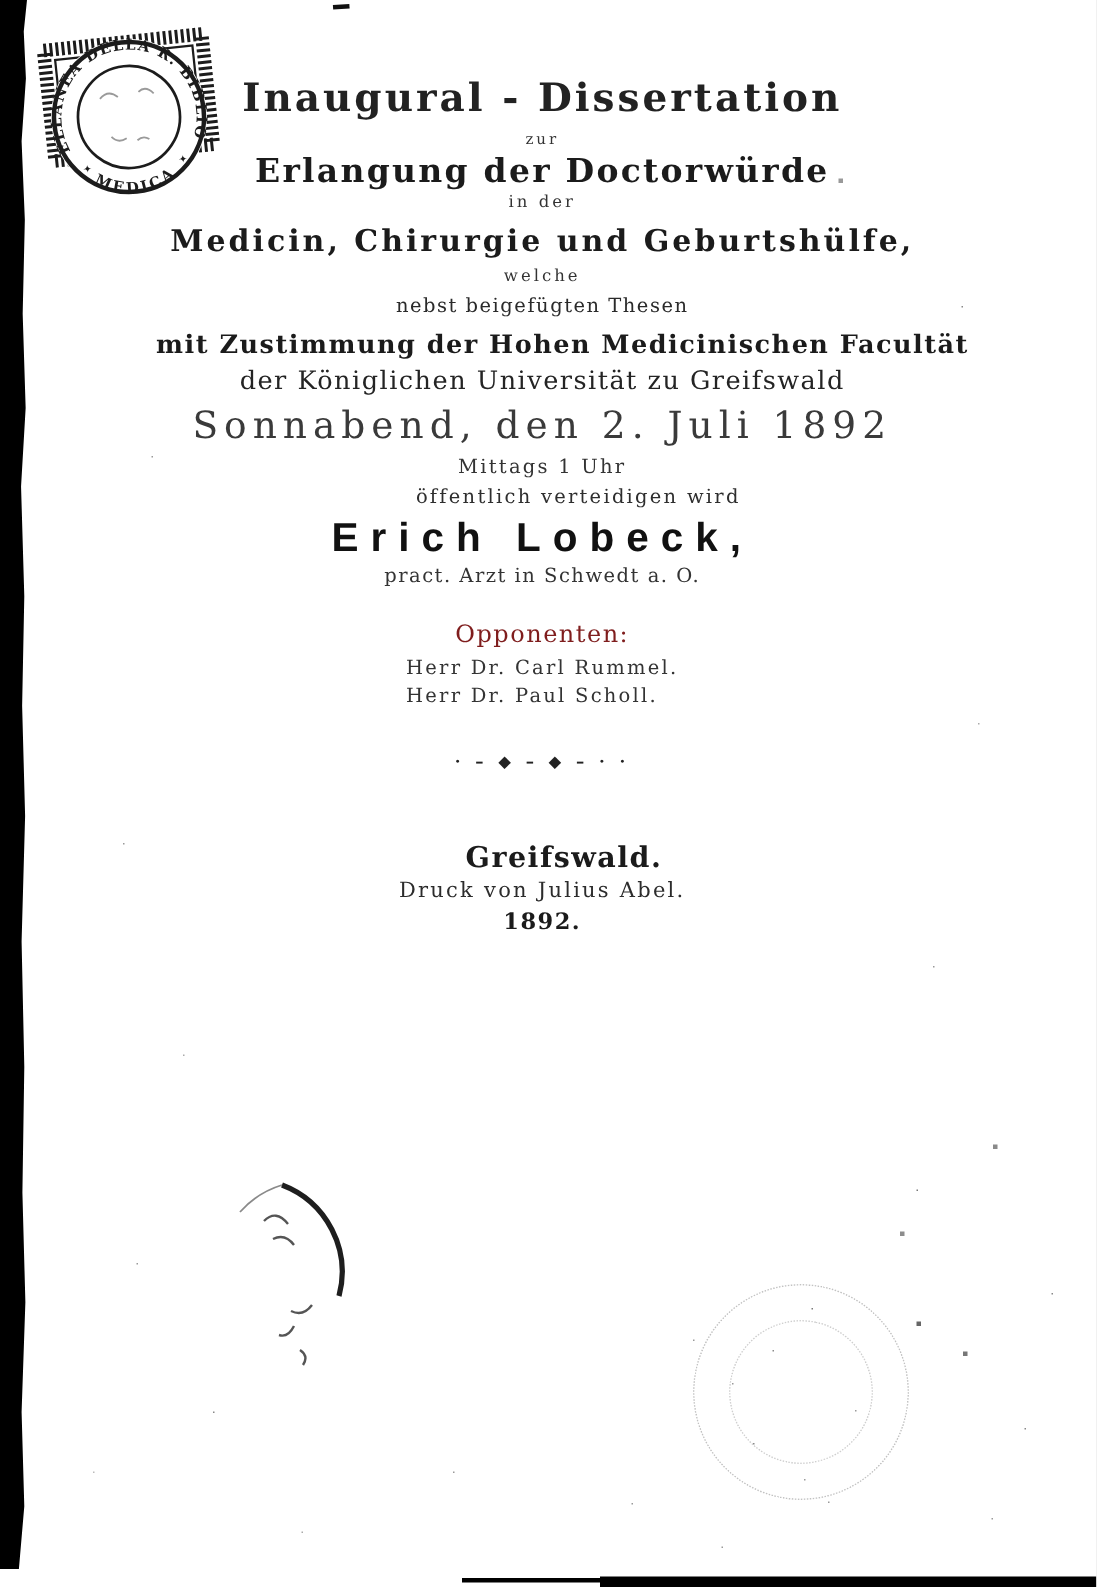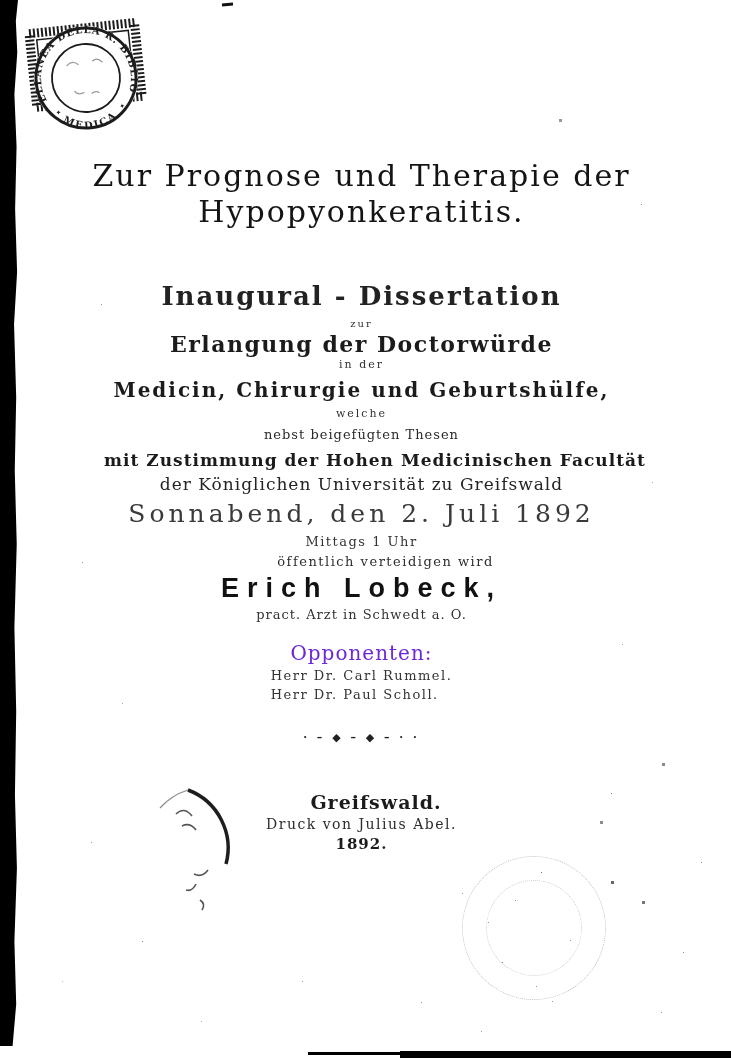--- a/index.html
+++ b/index.html
@@ -58,21 +58,21 @@
   .t-thesen{margin-top:6px;font-size:13px;line-height:16px;letter-spacing:1px;color:#2a2a2a;}
   .t-zustimmung{margin-top:6px;font-size:17px;line-height:22px;font-weight:700;letter-spacing:1px;padding-left:27px;}
   .t-university{margin-top:2px;font-size:17px;line-height:22px;letter-spacing:1px;color:#242424;}
   .t-am{margin-top:3px;font-size:10px;line-height:13px;letter-spacing:2px;color:#333;}
   .t-date{margin-top:3px;font-size:25px;line-height:32px;font-weight:500;letter-spacing:4px;color:#3a3a3a;}
   .t-time{margin-top:3px;font-size:13px;line-height:17px;letter-spacing:1.5px;color:#333;}
   .t-defend{margin-top:3px;font-size:13px;line-height:17px;letter-spacing:1.5px;color:#2e2e2e;padding-left:48px;}
   .t-name{margin-top:1px;font-size:27px;line-height:34px;font-weight:600;letter-spacing:8px;
           font-family:"Liberation Sans","DejaVu Sans",sans-serif;color:#111;}
   .t-pract{margin-top:2px;font-size:13px;line-height:16px;letter-spacing:1px;color:#333;}
-  .t-opp-head{margin-top:20px;font-size:20px;line-height:20px;letter-spacing:1px;color:#6d28d9;}
+  .t-opp-head{margin-top:20px;font-size:16px;line-height:20px;letter-spacing:1px;color:#7f1d1d;}
   .opp-list{display:inline-block;text-align:left;margin-top:3px;}
   .t-opp{font-size:13px;line-height:19px;letter-spacing:1.5px;color:#333;}
   .t-ornament{margin-top:28px;font-size:11px;line-height:12px;letter-spacing:3px;font-weight:700;color:#222;}
   .t-city{margin-top:47px;font-size:19px;line-height:23px;font-weight:700;letter-spacing:1px;margin-left:29px;}
   .t-printer{margin-top:2px;font-size:14px;line-height:17px;letter-spacing:1.5px;color:#2c2c2c;}
   .t-year{margin-top:2px;font-size:15px;line-height:18px;font-weight:700;letter-spacing:1px;}
 </style>
 </head>
 <body>
 
@@ -111,24 +111,20 @@
     <path d="M 48 12 A 62 62 0 0 1 86 86" fill="none" stroke="#1e1e1e" stroke-width="3.5"></path>
     <path d="M 20 30 A 62 62 0 0 1 48 12" fill="none" stroke="#8a8a8a" stroke-width="1.2"></path>
     <path d="M 36 36 q 8 -8 16 2 M 42 48 q 8 -4 14 4 M 68 92 q -6 8 -14 4 M 56 106 q -4 8 -10 6 M 60 122 q 6 4 2 10" fill="none" stroke="#555" stroke-width="1.6"></path>
   </svg>
 
   <div class="stamp-bottom-right">
     <div class="stamp-bottom-right-inner"></div>
   </div>
 
   <div class="content">
-    <div class="t-title">
-      <div>Zur Prognose und Therapie der</div>
-      <div>Hypopyonkeratitis.</div>
-    </div>
 
     <div class="t-heading">Inaugural - Dissertation</div>
     <div class="t-tiny">zur</div>
     <div class="t-erlangung">Erlangung der Doctorwürde</div>
     <div class="t-inder">in der</div>
     <div class="t-faculties">Medicin, Chirurgie und Geburtshülfe,</div>
     <div class="t-welche">welche</div>
     <div class="t-thesen">nebst beigefügten Thesen</div>
     <div class="t-zustimmung">mit Zustimmung der Hohen Medicinischen Facultät</div>
     <div class="t-university">der Königlichen Universität zu Greifswald</div>

